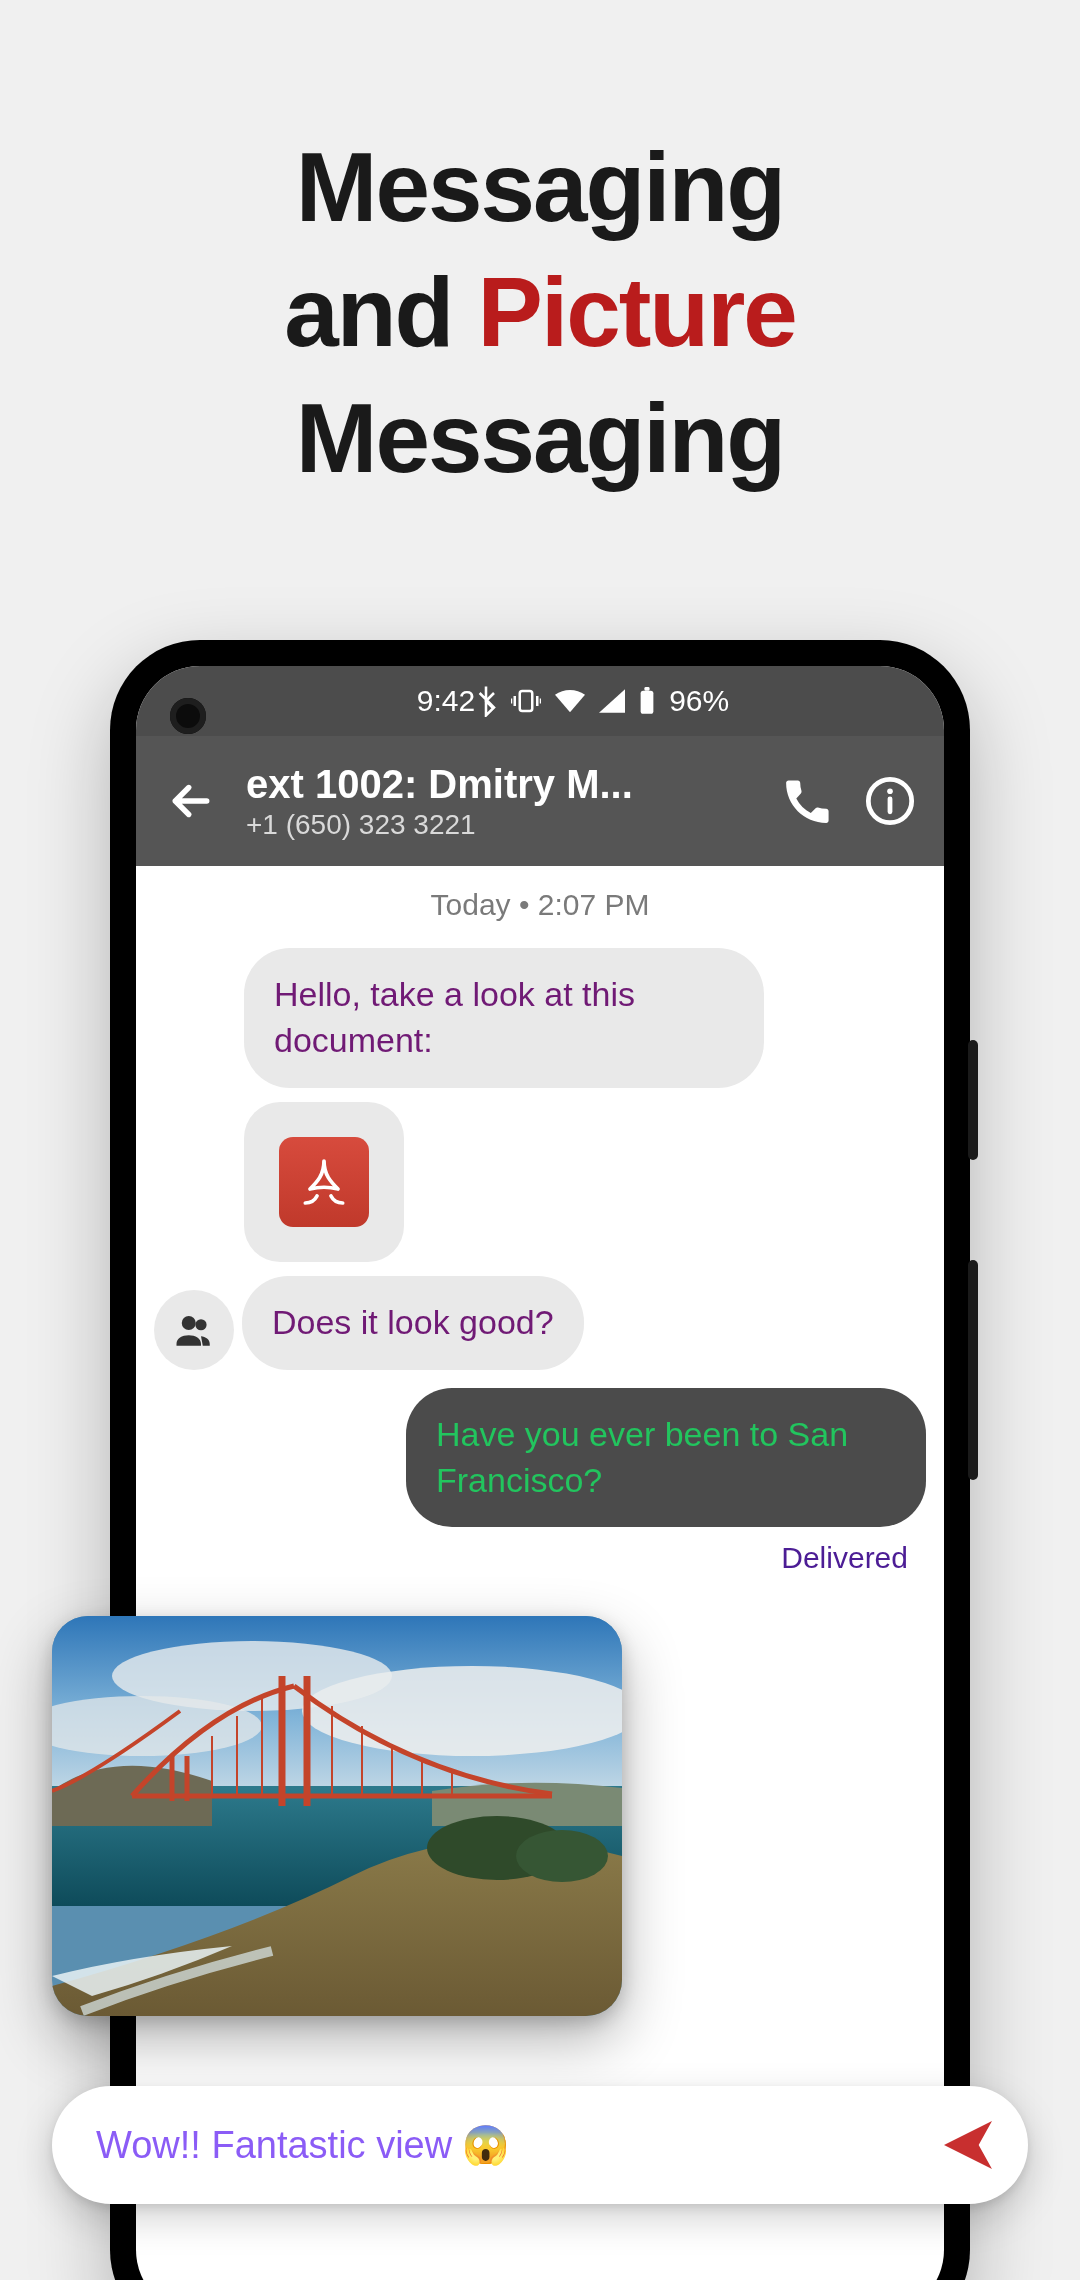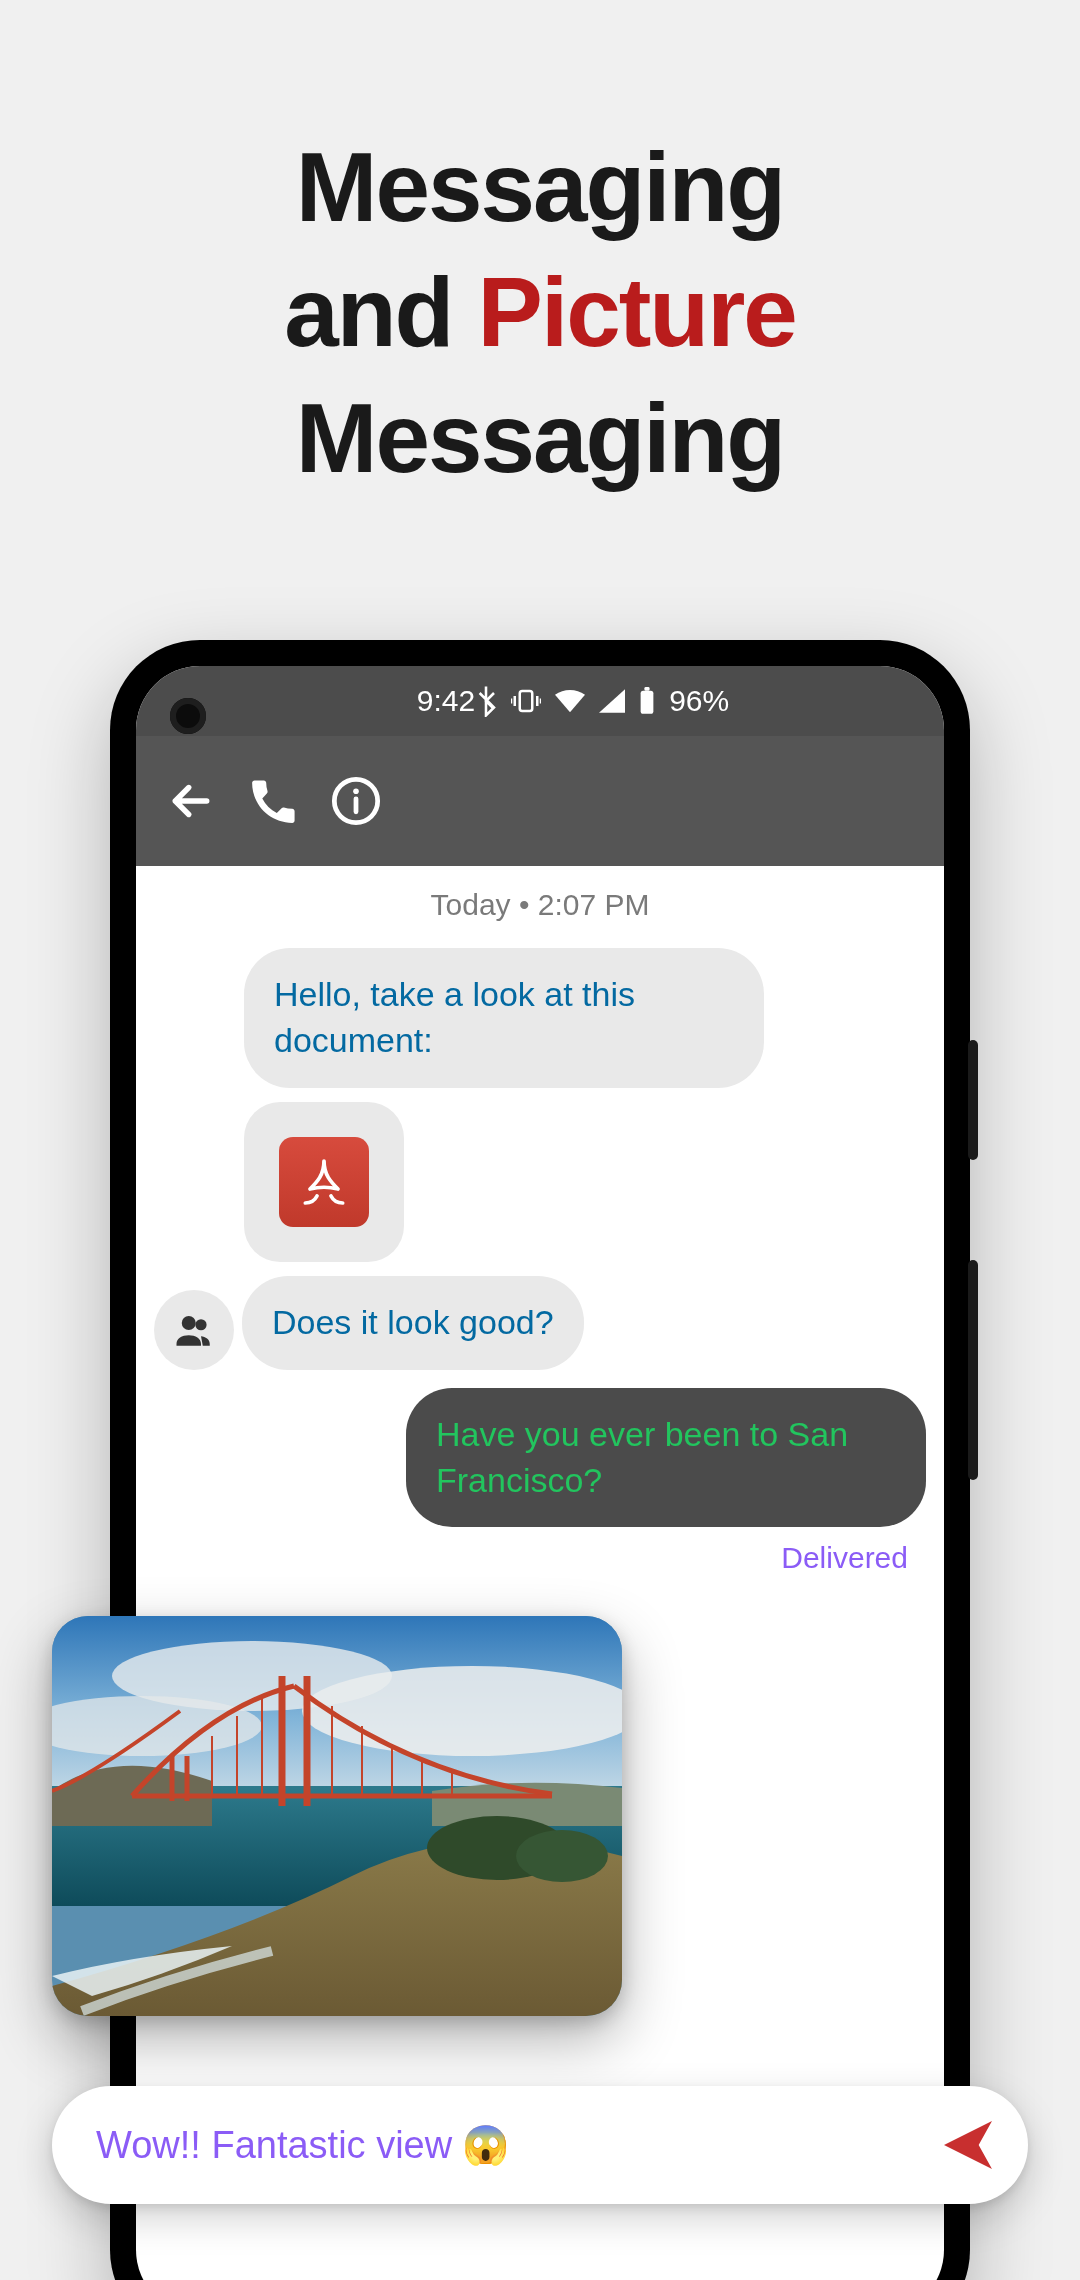--- a/index.html
+++ b/index.html
@@ -116,21 +116,21 @@
 
   .bubble {
     max-width: 520px;
     padding: 24px 30px;
     border-radius: 46px;
     font-size: 34px;
     line-height: 1.35;
   }
   .bubble.in {
     background: #e9e9e9;
-    color: #0369a1;
+    color: #701a75;
   }
   .bubble.out {
     background: #4b4b4b;
     color: #22c55e;
   }
 
   .avatar-circle {
     width: 80px; height: 80px;
     border-radius: 50%;
     background: #e9e9e9;
@@ -154,21 +154,21 @@
     width: 90px; height: 90px;
     background: linear-gradient(#d74b3d,#c0392b);
     border-radius: 14px;
     display: flex;
     align-items: center;
     justify-content: center;
   }
 
   .delivered {
     text-align: right;
-    color: #8b5cf6;
+    color: #4c1d95;
     font-size: 30px;
     padding-right: 18px;
     margin-top: 4px;
   }
 
   
   .photo {
     position: absolute;
     left: 52px;
     top: 1616px;
@@ -238,20 +238,24 @@
             <rect x="4" y="0" width="4" height="3" rx="1"></rect>
           </svg>
         <span>96%</span>
       </div>
     </div>
 
     <div class="chat-header">
       <svg class="back-arrow" viewBox="0 0 24 24" fill="none" stroke="#fff" stroke-width="2.4" stroke-linecap="round" stroke-linejoin="round">
           <path d="M19 12H5M11 18l-6-6 6-6"></path>
         </svg>
+      <div class="contact-block">
+        <div class="contact-name">ext 1002: Dmitry M...</div>
+        <div class="contact-number">+1 (650) 323 3221</div>
+      </div>
       <svg class="hdr-icon" viewBox="0 0 24 24" fill="#fff">
           <path d="M6.6 10.8c1.5 2.9 3.8 5.2 6.7 6.7l2.2-2.2c.3-.3.7-.4 1.1-.3 1.2.4 2.5.6 3.8.6.6 0 1.1.5 1.1 1.1V21c0 .6-.5 1.1-1.1 1.1C10.1 22.1 1.9 13.9 1.9 3.6 1.9 3 2.4 2.5 3 2.5h4.3c.6 0 1.1.5 1.1 1.1 0 1.3.2 2.6.6 3.8.1.4 0 .8-.3 1.1l-2.1 2.3z"></path>
         </svg>
       <svg class="hdr-icon" viewBox="0 0 24 24" fill="none" stroke="#fff" stroke-width="2.2">
           <circle cx="12" cy="12" r="10"></circle>
           <circle cx="12" cy="7.5" r="1.3" fill="#fff" stroke="none"></circle>
           <path d="M12 11v6" stroke-linecap="round"></path>
         </svg>
     </div>
 

